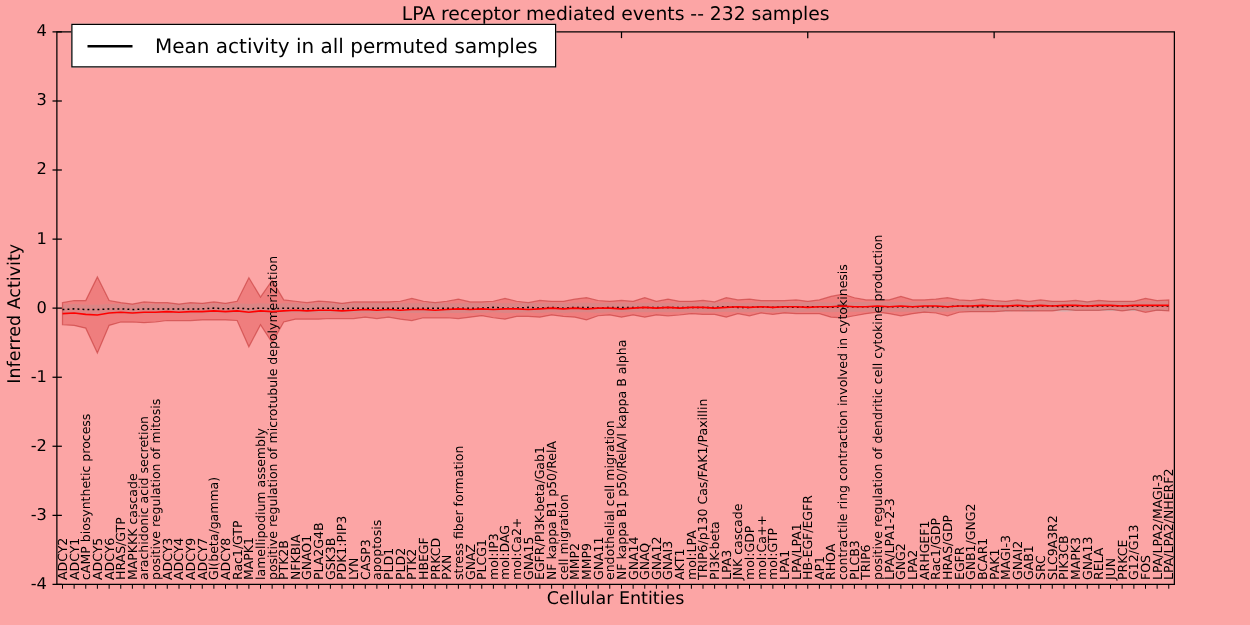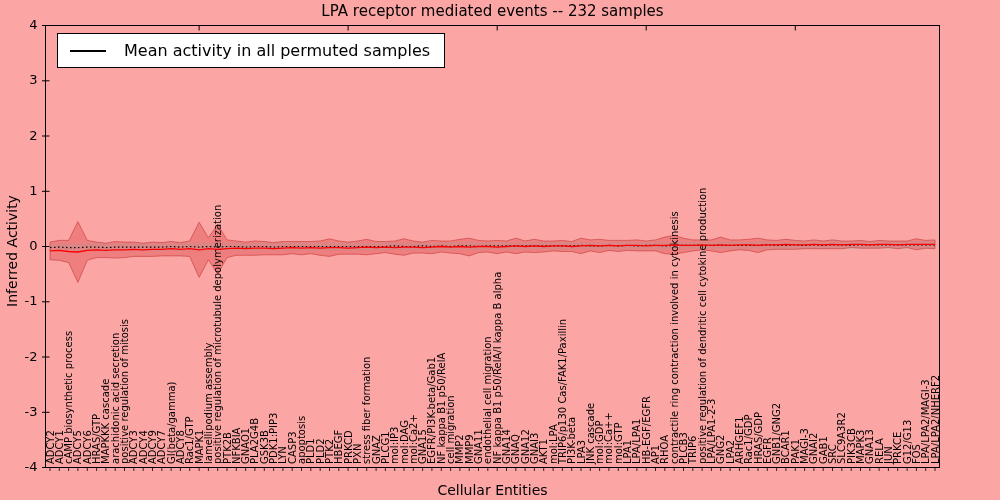--- a/index.html
+++ b/index.html
@@ -2,23 +2,23 @@
 <html><head>
 <meta charset="utf-8">
 <style>
   html,body{margin:0;padding:0;background:#ffffff;}
   #fig{position:relative;width:1000px;height:500px;background:#fca5a5;
        font-family:"DejaVu Sans","Liberation Sans",sans-serif;overflow:hidden;}
   #title{position:absolute;top:2px;left:45px;width:895px;text-align:center;
          font-size:15px;color:#000;}
   #ylabel{position:absolute;left:-58px;top:243px;width:140px;text-align:center;
           transform:rotate(-90deg);font-size:14px;color:#000;}
-  #xlabel{position:absolute;top:482px;left:45px;width:895px;text-align:center;
+  #xlabel{position:absolute;top:471px;left:45px;width:895px;text-align:center;
           font-size:14px;color:#000;}
-  #legend{position:absolute;left:57px;top:33px;border:1.5px solid #000;background:#fff;
+  #legend{position:absolute;left:57px;top:19px;border:1.5px solid #000;background:#fff;
           padding:7px 14px 7px 12px;display:flex;flex-direction:column;gap:6px;z-index:5;}
   .leg-row{display:flex;align-items:center;gap:18px;font-size:16px;color:#000;white-space:nowrap;}
   .leg-swatch{display:inline-block;width:36px;height:0;border-top-style:solid;border-top-width:2px;}
   svg{position:absolute;left:0;top:0;}
 </style>
 </head>
 <body>
 
 <div id="fig">
   <div id="title">LPA receptor mediated events -- 232 samples</div>

